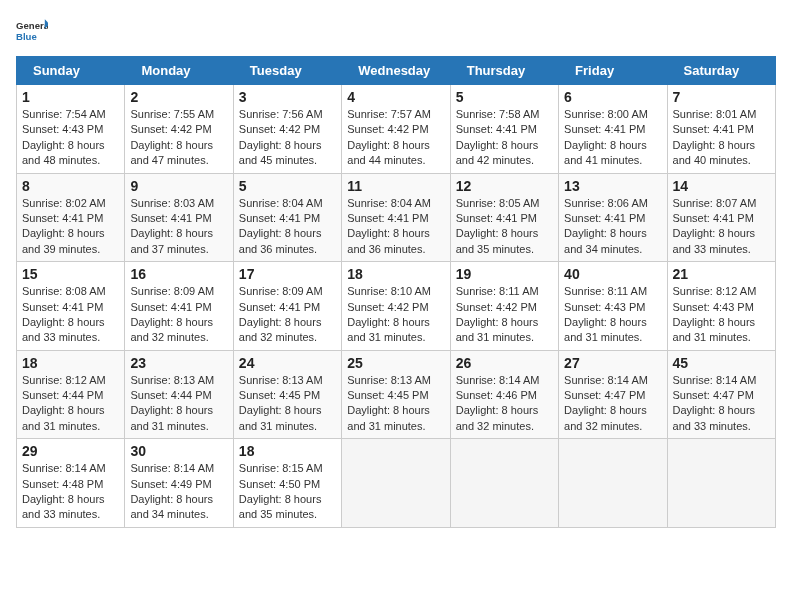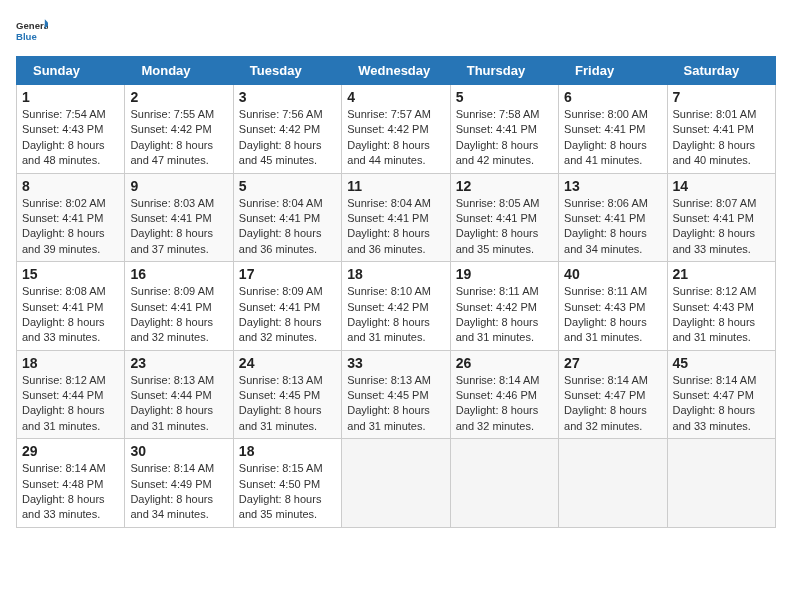--- a/index.html
+++ b/index.html
@@ -205,21 +205,21 @@
         </td>
         <td>
           <span class="day-num">23</span>
           <div class="day-info">Sunrise: 8:13 AM<br>Sunset: 4:44 PM<br>Daylight: 8 hours and 31 minutes.</div>
         </td>
         <td>
           <span class="day-num">24</span>
           <div class="day-info">Sunrise: 8:13 AM<br>Sunset: 4:45 PM<br>Daylight: 8 hours and 31 minutes.</div>
         </td>
         <td>
-          <span class="day-num">33</span>
+          <span class="day-num">25</span>
           <div class="day-info">Sunrise: 8:13 AM<br>Sunset: 4:45 PM<br>Daylight: 8 hours and 31 minutes.</div>
         </td>
         <td>
           <span class="day-num">26</span>
           <div class="day-info">Sunrise: 8:14 AM<br>Sunset: 4:46 PM<br>Daylight: 8 hours and 32 minutes.</div>
         </td>
         <td>
           <span class="day-num">27</span>
           <div class="day-info">Sunrise: 8:14 AM<br>Sunset: 4:47 PM<br>Daylight: 8 hours and 32 minutes.</div>
         </td>

